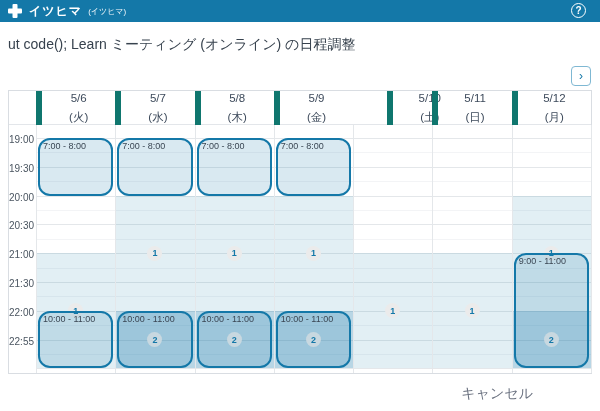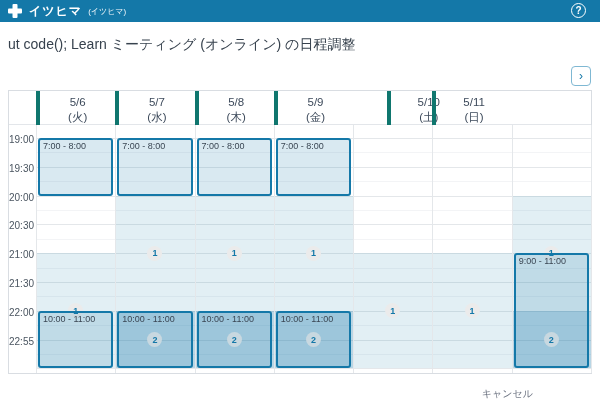--- a/index.html
+++ b/index.html
@@ -19,46 +19,46 @@
 
   
   .page-title{position:absolute;left:8px;top:36px;font-size:14px;font-weight:500;color:#37424e;}
   .next-btn{position:absolute;left:571px;top:66px;width:20px;height:20px;background:#fff;
     border:1px solid #7fb8d3;border-radius:4px;color:var(--accent);font-size:12px;line-height:1;
     display:flex;align-items:center;justify-content:center;cursor:pointer;padding:0;}
 
   
   .cal{position:absolute;left:8px;top:90px;width:584px;height:284px;border:1px solid #d9dde2;}
   .cal-head{position:absolute;left:0;top:0;width:100%;height:34px;border-bottom:1px solid #e3e6ea;}
-  .hcell{position:absolute;top:0;height:34px;border-left:4px solid #0f766e;
-    display:flex;flex-direction:column;align-items:center;justify-content:flex-end;
+  .hcell{position:absolute;top:0;height:34px;border-left:6px solid #0f766e;
+    display:flex;flex-direction:column;align-items:center;justify-content:space-between;
     font-size:11.5px;color:#3d4a5b;line-height:1.3;}
   .cal-body{position:absolute;left:0;top:34px;width:100%;height:248px;}
   .hline{position:absolute;height:1px;background:#e4e7ea;}
   .hline.q{background:#f3f4f6;}
   .vline{position:absolute;top:0;bottom:0;width:1px;background:#e4e7ea;}
   .tlabel{position:absolute;left:0;width:29px;font-size:10px;color:#4a5560;
     transform:translateY(-50%);background:transparent;}
   .daycol{position:absolute;top:0;bottom:0;cursor:pointer;}
   .heat{position:absolute;background:rgba(20,120,168,0.12);}
   .heat.lvl2{background:rgba(20,120,168,0.30);}
   .badge{position:absolute;width:15px;height:15px;border-radius:50%;background:#ebebeb;
     color:var(--accent);font-size:9px;font-weight:bold;display:flex;align-items:center;
     justify-content:center;z-index:2;}
   .event{position:absolute;background:rgba(20,120,168,0.16);border:2px solid var(--accent);
-    border-radius:3px;z-index:3;cursor:pointer;}
+    border-radius:12px;z-index:3;cursor:pointer;}
   .event .elabel{font-size:9px;color:#3a4653;padding:1px 3px;white-space:nowrap;overflow:hidden;display:block;}
 
   
   .footer{position:absolute;left:0;top:374px;width:600px;height:37px;background:#fff;}
   .name-input{position:absolute;left:10px;top:7px;width:474px;height:25px;border:1px solid #6b7280;
     outline:2px solid #3e4650;outline-offset:1.5px;border-radius:8px;padding:0 9px;
     font-size:12px;color:#333;font-family:inherit;}
   .cancel-btn{position:absolute;right:59px;top:6px;height:27px;background:transparent;border:none;
-    color:#6b7280;font-size:10px;padding:0 8px;cursor:pointer;font-family:inherit;margin-left:17px;}
+    color:#6b7280;font-size:14px;padding:0 8px;cursor:pointer;font-family:inherit;margin-left:17px;}
   .submit-btn{position:absolute;right:8px;top:6px;width:37px;height:19px;background:var(--accent);
     border:none;border-radius:4px;color:#fff;font-size:10px;cursor:pointer;font-family:inherit;margin-top:40px;}
 </style>
 </head>
 <body>
 
 <header class="appbar">
   <span class="logo">
     <svg width="14" height="14" viewBox="0 0 14 14">
         <g fill="#ffffff">
@@ -95,20 +95,24 @@
         <div class="">5/9</div>
         <div class="">(金)</div>
       </div>
       <div class="hcell" style="left: 344.143px; width: 79.2857px; margin-left: 34px;">
         <div class="">5/10</div>
         <div class="">(土)</div>
       </div>
       <div class="hcell" style="left: 423.429px; width: 79.2857px;">
         <div class="">5/11</div>
         <div class="">(日)</div>
+      </div>
+      <div class="hcell" style="left: 502.714px; width: 79.2857px;">
+        <div class="">5/12</div>
+        <div class="">(月)</div>
       </div>
     </div>
   <div class="cal-body" id="calBody">
       <div class="hline" style="left: 27px; right: 0px; top: 13px;"></div>
       <div class="hline q" style="left: 27px; right: 0px; top: 27.4px;"></div>
       <div class="hline" style="left: 27px; right: 0px; top: 41.8px;"></div>
       <div class="hline q" style="left: 27px; right: 0px; top: 56.2px;"></div>
       <div class="hline" style="left: 27px; right: 0px; top: 70.6px;"></div>
       <div class="hline q" style="left: 27px; right: 0px; top: 85px;"></div>
       <div class="hline" style="left: 27px; right: 0px; top: 99.4px;"></div>

